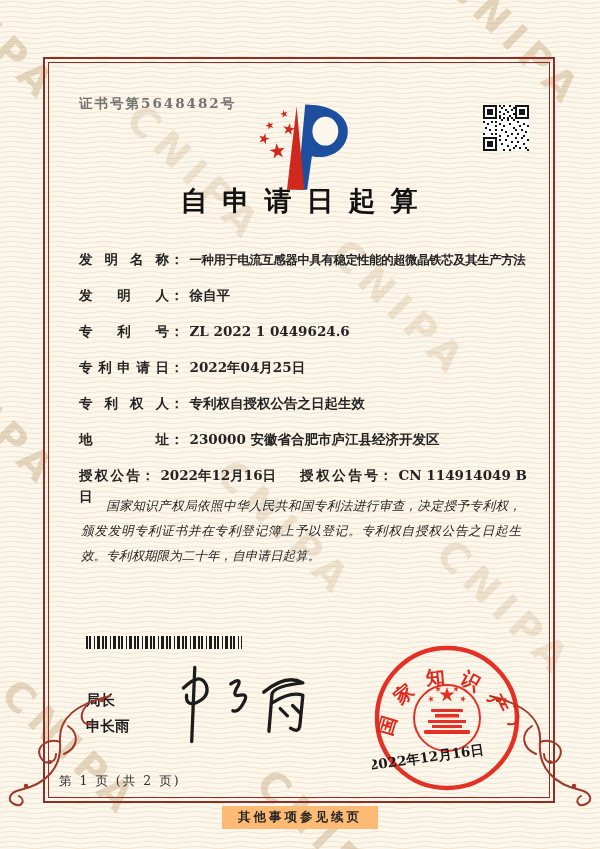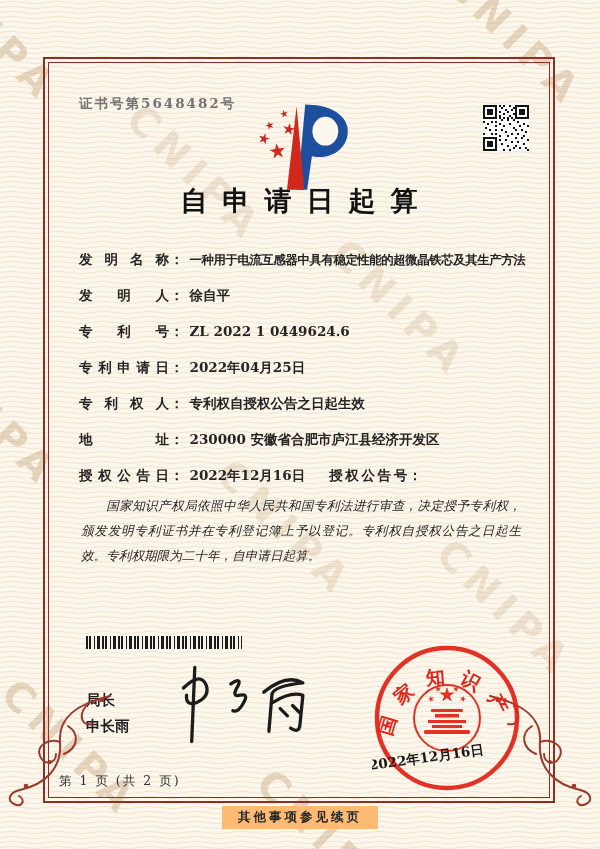--- a/index.html
+++ b/index.html
@@ -195,20 +195,21 @@
         <span class="colon">：</span>
       <span class="fvalue">230000 安徽省合肥市庐江县经济开发区</span>
     </div>
     <div class="frow">
       <span class="flabel">授权公告日</span>
         <span class="colon">：</span>
       <span class="fvalue">2022年12月16日</span>
       <span class="pair2">
         <span class="flabel">授权公告号</span>
           <span class="colon">：</span>
+        <span class="fvalue">CN 114914049 B</span>
       </span>
     </div>
   </div>
 
   <div class="paras">
     <p>国家知识产权局依照中华人民共和国专利法进行审查，决定授予专利权，颁发发明专利证书并在专利登记簿上予以登记。专利权自授权公告之日起生效。专利权期限为二十年，自申请日起算。</p>
   </div>
 
   <div class="barcode"></div>
 

